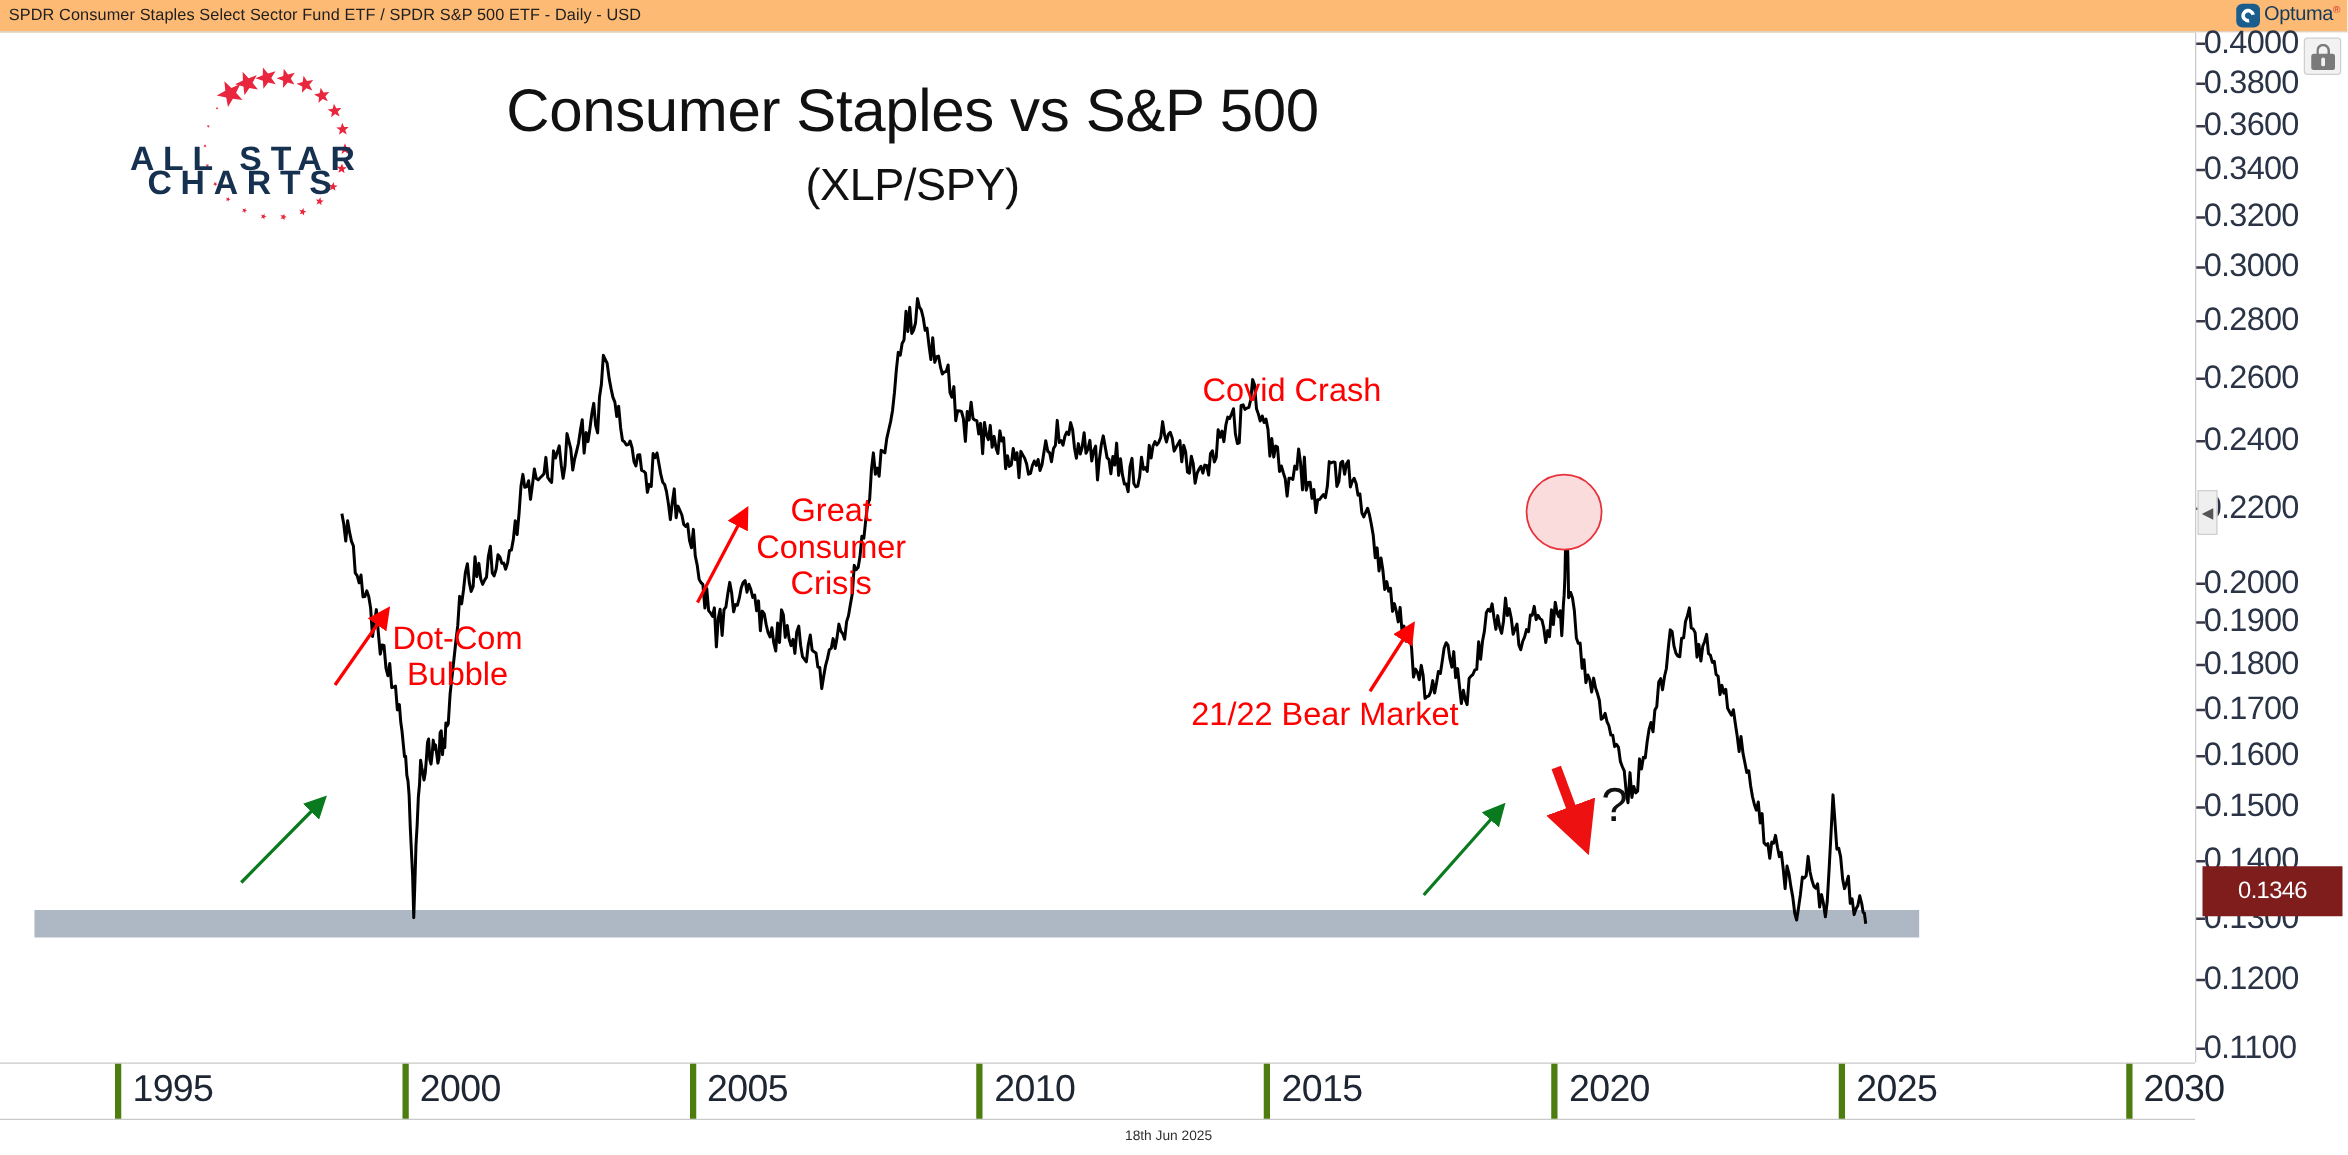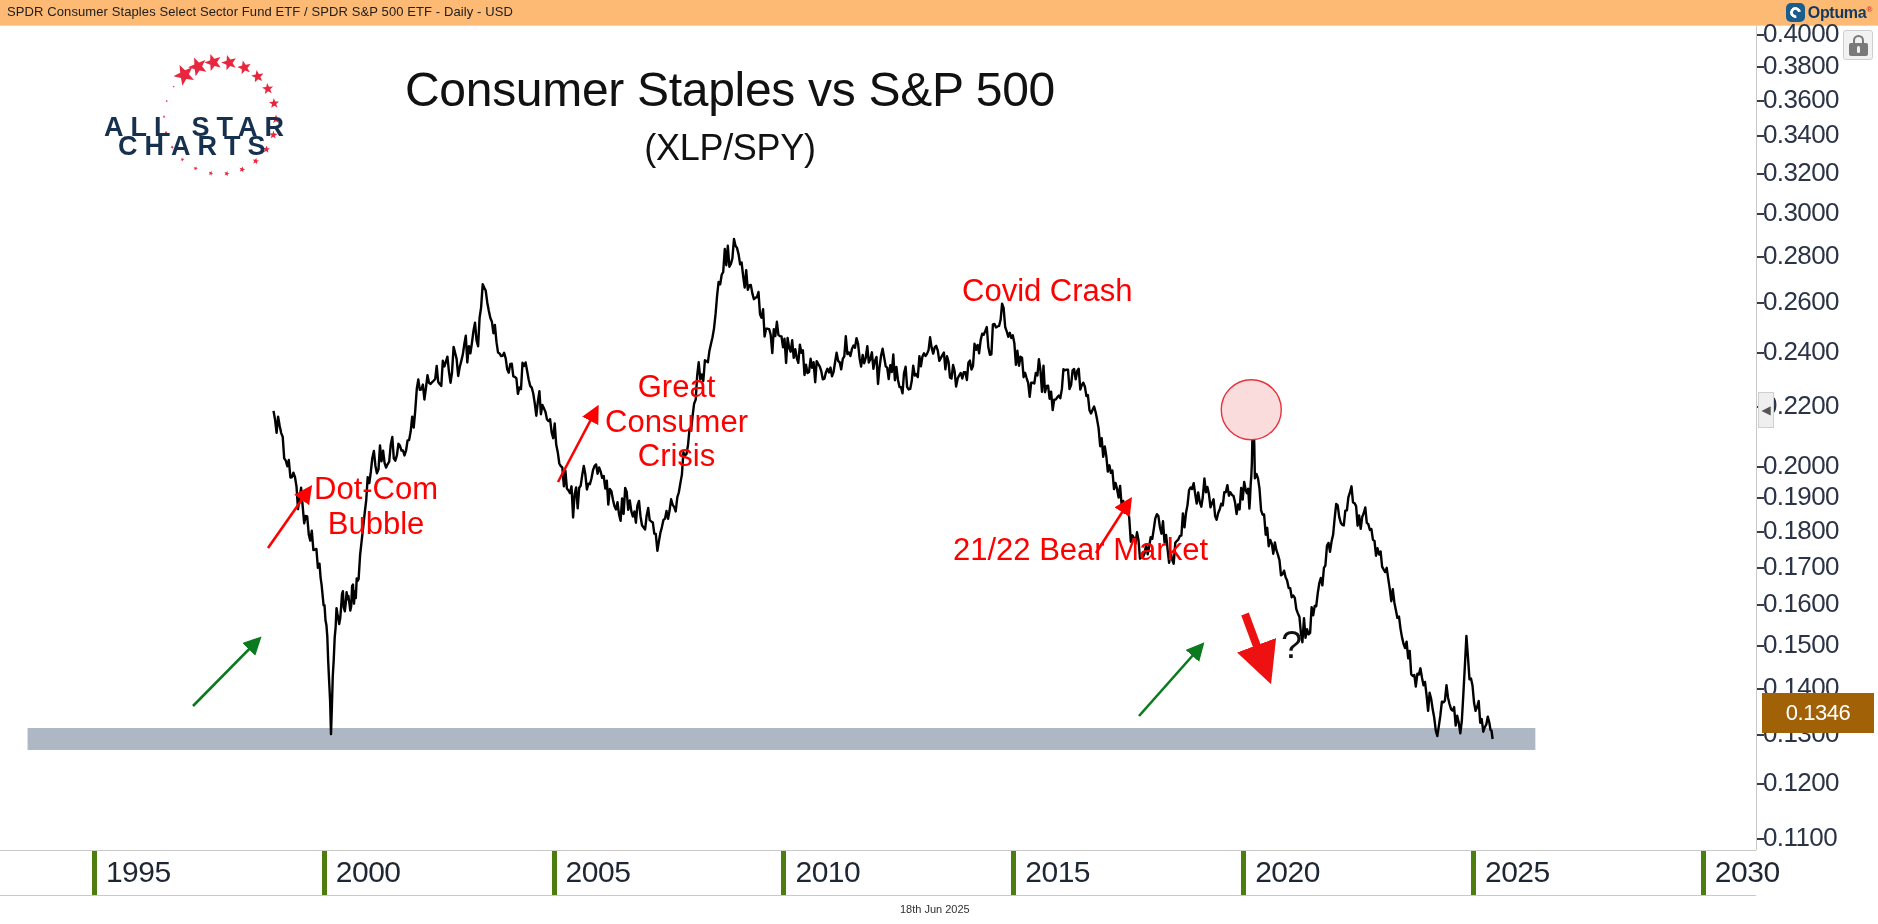--- a/index.html
+++ b/index.html
@@ -12,21 +12,21 @@
             border-bottom:1px solid #d8d8d8;box-sizing:border-box;background:#fdba74;}
   .titlebar .txt{position:absolute;left:7px;top:4px;font-size:13px;color:#202020;
                  white-space:nowrap;letter-spacing:.1px;}
 
   
   .optuma{position:absolute;right:6px;top:3px;display:flex;align-items:center;gap:3px;}
   .optuma .mark{width:19px;height:19px;border-radius:5px;background:#1b5e8e;position:relative;}
   .optuma .mark::after{content:"";position:absolute;left:4px;top:4px;width:11px;height:11px;
       border-radius:50%;border:3px solid #fff;border-right-color:transparent;transform:rotate(35deg);
       box-sizing:border-box;}
-  .optuma .word{font-size:16px;font-weight:bold;color:#123a5e;letter-spacing:-.3px;}
+  .optuma .word{font-size:16px;font-weight:normal;color:#123a5e;letter-spacing:-.3px;}
   .optuma .word sup{font-size:8px;color:#d03030;vertical-align:super;}
 
   
   .plot{position:absolute;left:0;top:26px;width:1756px;height:824px;overflow:hidden;}
   .yaxis{position:absolute;left:1756px;top:26px;width:122px;height:824px;
          border-left:1px solid #c9c9c9;box-sizing:border-box;background:#fff;}
   .ytick{position:absolute;left:0;width:122px;height:0;}
   .ytick .dash{position:absolute;left:0;top:-1px;width:7px;height:2px;background:#3a3a4a;}
   .ytick .lbl{position:absolute;left:6px;top:-17px;font-size:26px;color:#2b3446;
               letter-spacing:-.6px;white-space:nowrap;}
@@ -35,22 +35,22 @@
            border:1px solid #cfcfcf;border-radius:3px;box-sizing:border-box;}
   .lockbtn .shackle{position:absolute;left:9px;top:4px;width:11px;height:9px;border:2.5px solid #7a7a7a;
        border-bottom:none;border-radius:6px 6px 0 0;box-sizing:border-box;}
   .lockbtn .body{position:absolute;left:5px;top:12px;width:19px;height:13px;background:#7a7a7a;border-radius:2px;}
   .lockbtn .body::after{content:"";position:absolute;left:8px;top:3px;width:3px;height:7px;background:#f2f2f2;border-radius:2px;}
 
   .collapse{position:absolute;left:1758px;top:392px;width:16px;height:36px;background:#efefef;
             border:1px solid #cfcfcf;box-sizing:border-box;color:#555;font-size:12px;
             display:flex;align-items:center;justify-content:center;}
 
-  .pricetag{position:absolute;left:1762px;width:112px;height:40px;background:#a16207;color:#fff;
-            font-size:22px;display:flex;align-items:center;justify-content:center;letter-spacing:-.5px;}
+  .pricetag{position:absolute;left:1762px;width:112px;height:40px;background:#7f1d1d;color:#fff;
+            font-size:19px;display:flex;align-items:center;justify-content:center;letter-spacing:-.5px;}
 
   
   .xaxis{position:absolute;left:0;top:850px;width:1756px;height:46px;
          border-top:1px solid #c9c9c9;border-bottom:1px solid #c9c9c9;box-sizing:border-box;background:#fff;}
   .xtick{position:absolute;top:0;height:44px;border-left:5px solid #4d7c0f;}
   .xtick span{position:absolute;left:9px;top:4px;font-size:30px;color:#1f2633;letter-spacing:-.5px;}
   .leftedge{position:absolute;left:0;top:850px;width:1px;height:46px;background:#c9c9c9;}
   .stamp{position:absolute;left:900px;top:903px;font-size:11px;color:#303030;}
 
   
@@ -59,21 +59,21 @@
                       letter-spacing:7px;white-space:nowrap;}
   .logo .l1{left:8px;top:44px;margin-top:16px;}
   .logo .l2{left:22px;top:79px;}
 
   
   .headline{position:absolute;left:380px;top:62px;width:700px;text-align:center;}
   .headline .h1{font-size:48px;color:#111;letter-spacing:-.3px;}
   .headline .h2{font-size:36px;color:#111;margin-top:10px;letter-spacing:-.3px;}
 
   
-  .anno{position:absolute;color:#ff0000;font-size:31px;line-height:1.12;white-space:pre-line;}
+  .anno{position:absolute;color:#ff0000;font-size:26px;line-height:1.12;white-space:pre-line;margin-top:24px;}
   .qmark{position:absolute;color:#111;font-size:38px;}
   svg.ov{position:absolute;left:0;top:0;width:1878px;height:924px;pointer-events:none;}
 </style>
 </head>
 <body>
 
 <div class="app">
 
   <div class="titlebar">
     <div class="txt">SPDR Consumer Staples Select Sector Fund ETF / SPDR S&amp;P 500 ETF - Daily - USD</div>

